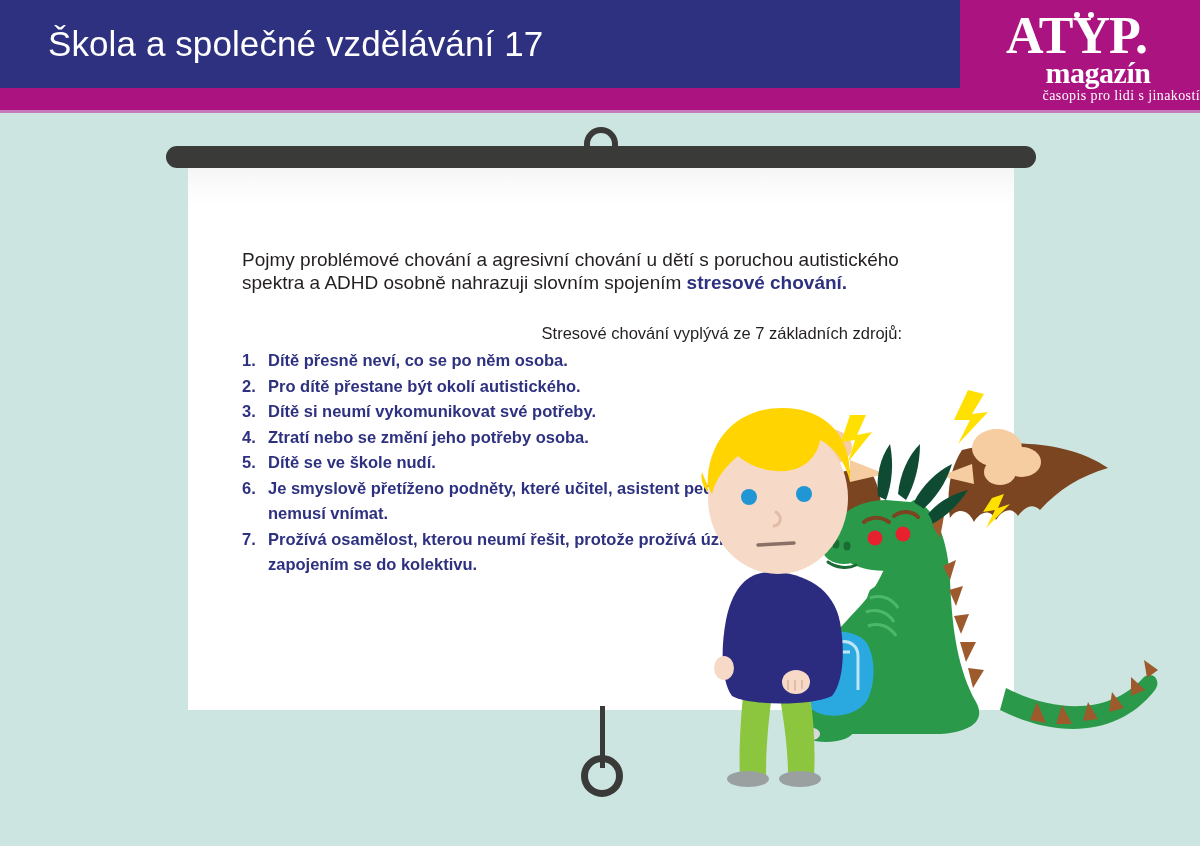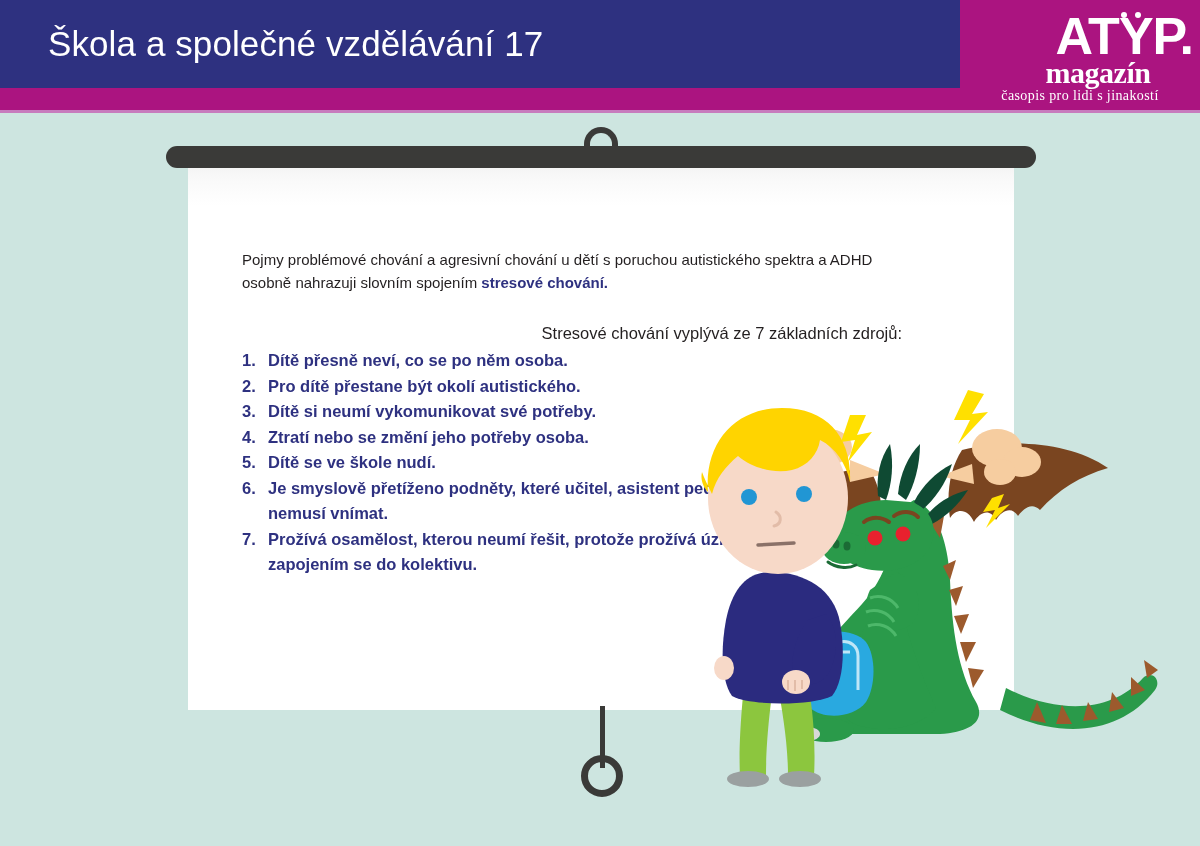--- a/index.html
+++ b/index.html
@@ -58,22 +58,22 @@
     top: 0;
     width: 240px;
     height: 110px;
     background: #ab1480;
     overflow: hidden;
   }
   .logo-atyp {
     position: absolute;
     left: 0; right: 7px;
     top: 10px;
-    text-align: right;
-    font-family: Liberation Sans, sans-serif;
+    text-align: center;
+    font-family: Liberation Serif, serif;
     font-weight: 700;
     font-size: 52px;
     line-height: 52px;
     color: #ffffff;
     letter-spacing: -1px;
   }
   .logo-atyp .y-dots {
     position: relative;
     display: inline-block;
   }
@@ -99,21 +99,21 @@
     font-size: 30px;
     line-height: 30px;
     color: #ffffff;
     letter-spacing: -0.5px;
     padding-left: 36px;
   }
   .logo-tagline {
     position: absolute;
     left: 0; right: 0;
     top: 88px;
-    text-align: center;
+    text-align: right;
     font-family: "Liberation Serif", serif;
     font-size: 14px;
     line-height: 16px;
     color: #ffffff;
     letter-spacing: 0.4px;
   }
   .header-thin-line {
     position: absolute;
     left: 0; top: 110px;
     width: 1200px;
@@ -184,21 +184,21 @@
   }
   .slide-heading {
     font-size: 16.5px;
     font-weight: 700;
     color: #2e3180;
     line-height: 22px;
     margin: 0 0 28px 0;
     letter-spacing: 0.1px;
   }
   .slide-para {
-    font-size: 15px;
+    font-size: 19px;
     color: #231f20;
     line-height: 23px;
     margin: 0 0 28px 0;
   }
   .slide-para .accent {
     color: #2e3180;
     font-weight: 700;
   }
   .slide-intro {
     font-size: 16.5px;

